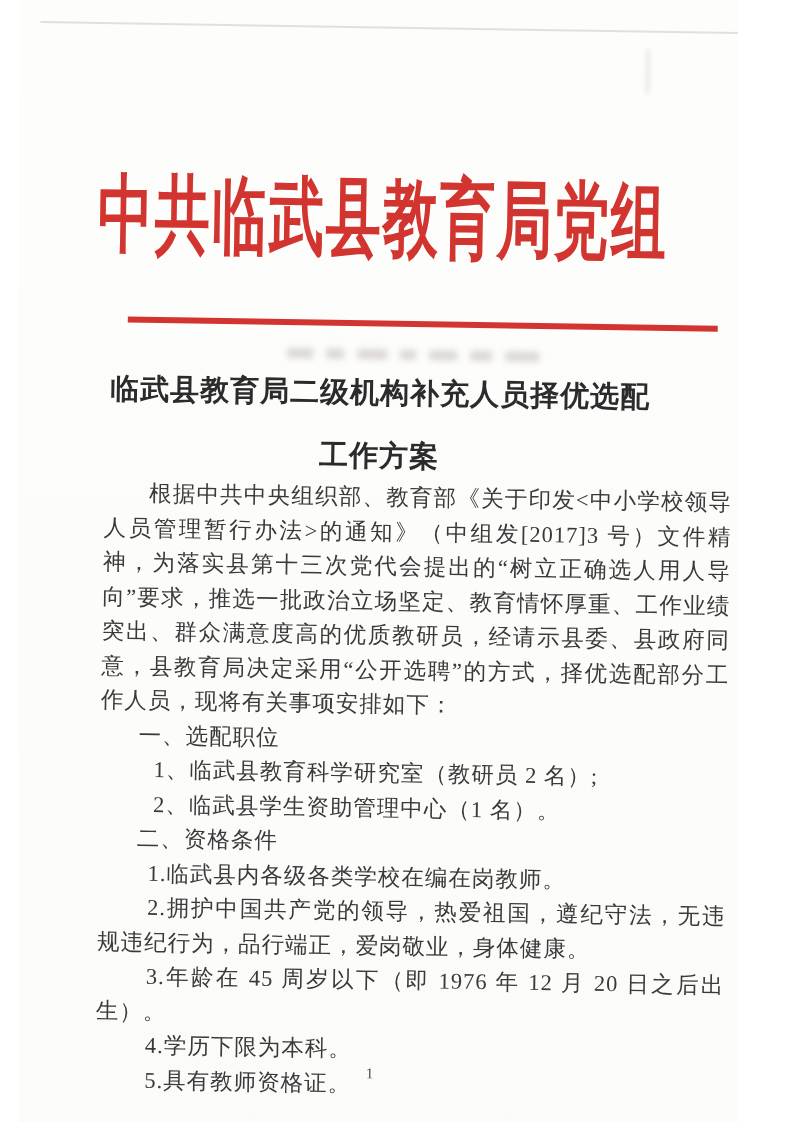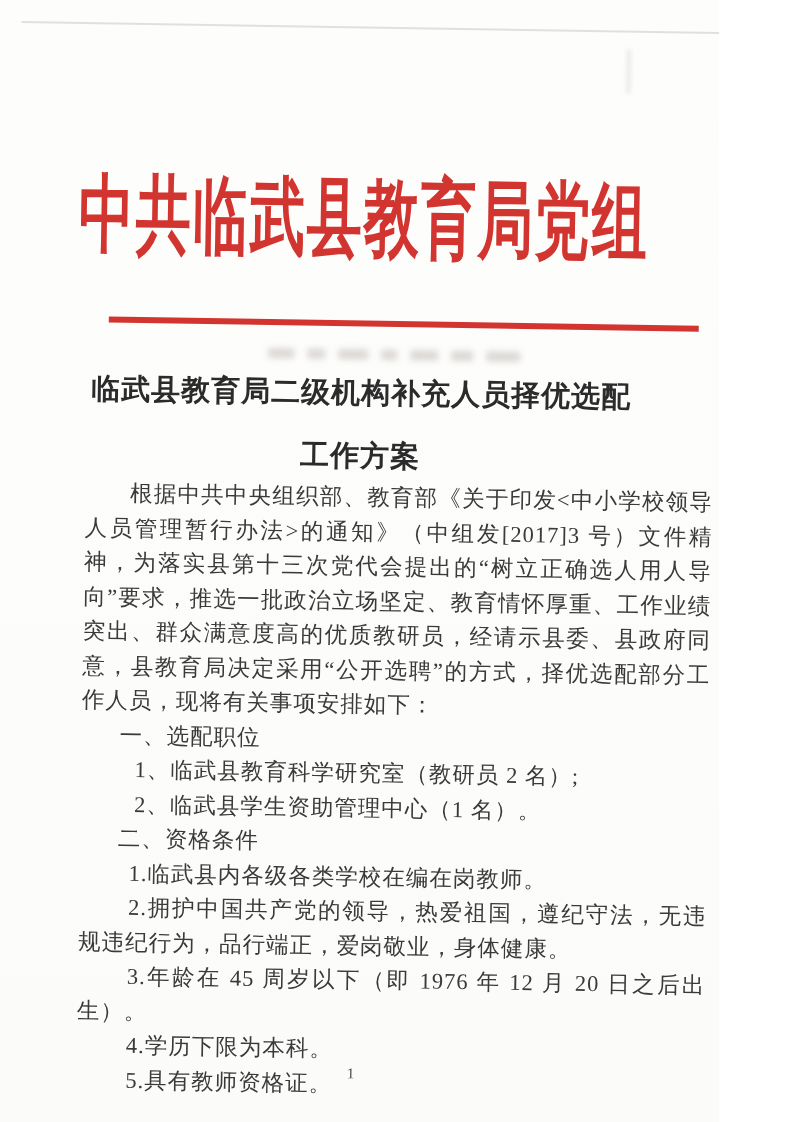--- a/index.html
+++ b/index.html
@@ -9,20 +9,21 @@
     width: 792px; height: 1122px;
     background: #ffffff;
     font-family: "Liberation Serif", serif;
     overflow: hidden;
   }
   .page {
     position: relative;
     width: 719px; height: 1122px;
     background: linear-gradient(180deg, #fdfdfc 0%, #fcfcfb 60%, #fbfbfa 100%);
     overflow: hidden;
+    margin-left: 19px;
   }
   .tilt {
     position: absolute; inset: 0;
     transform: rotate(0.9deg);
     transform-origin: 396px 500px;
   }
   
   .scan-line {
     position: absolute; top: 27px; left: 14px;
     width: 762px; height: 2px;

